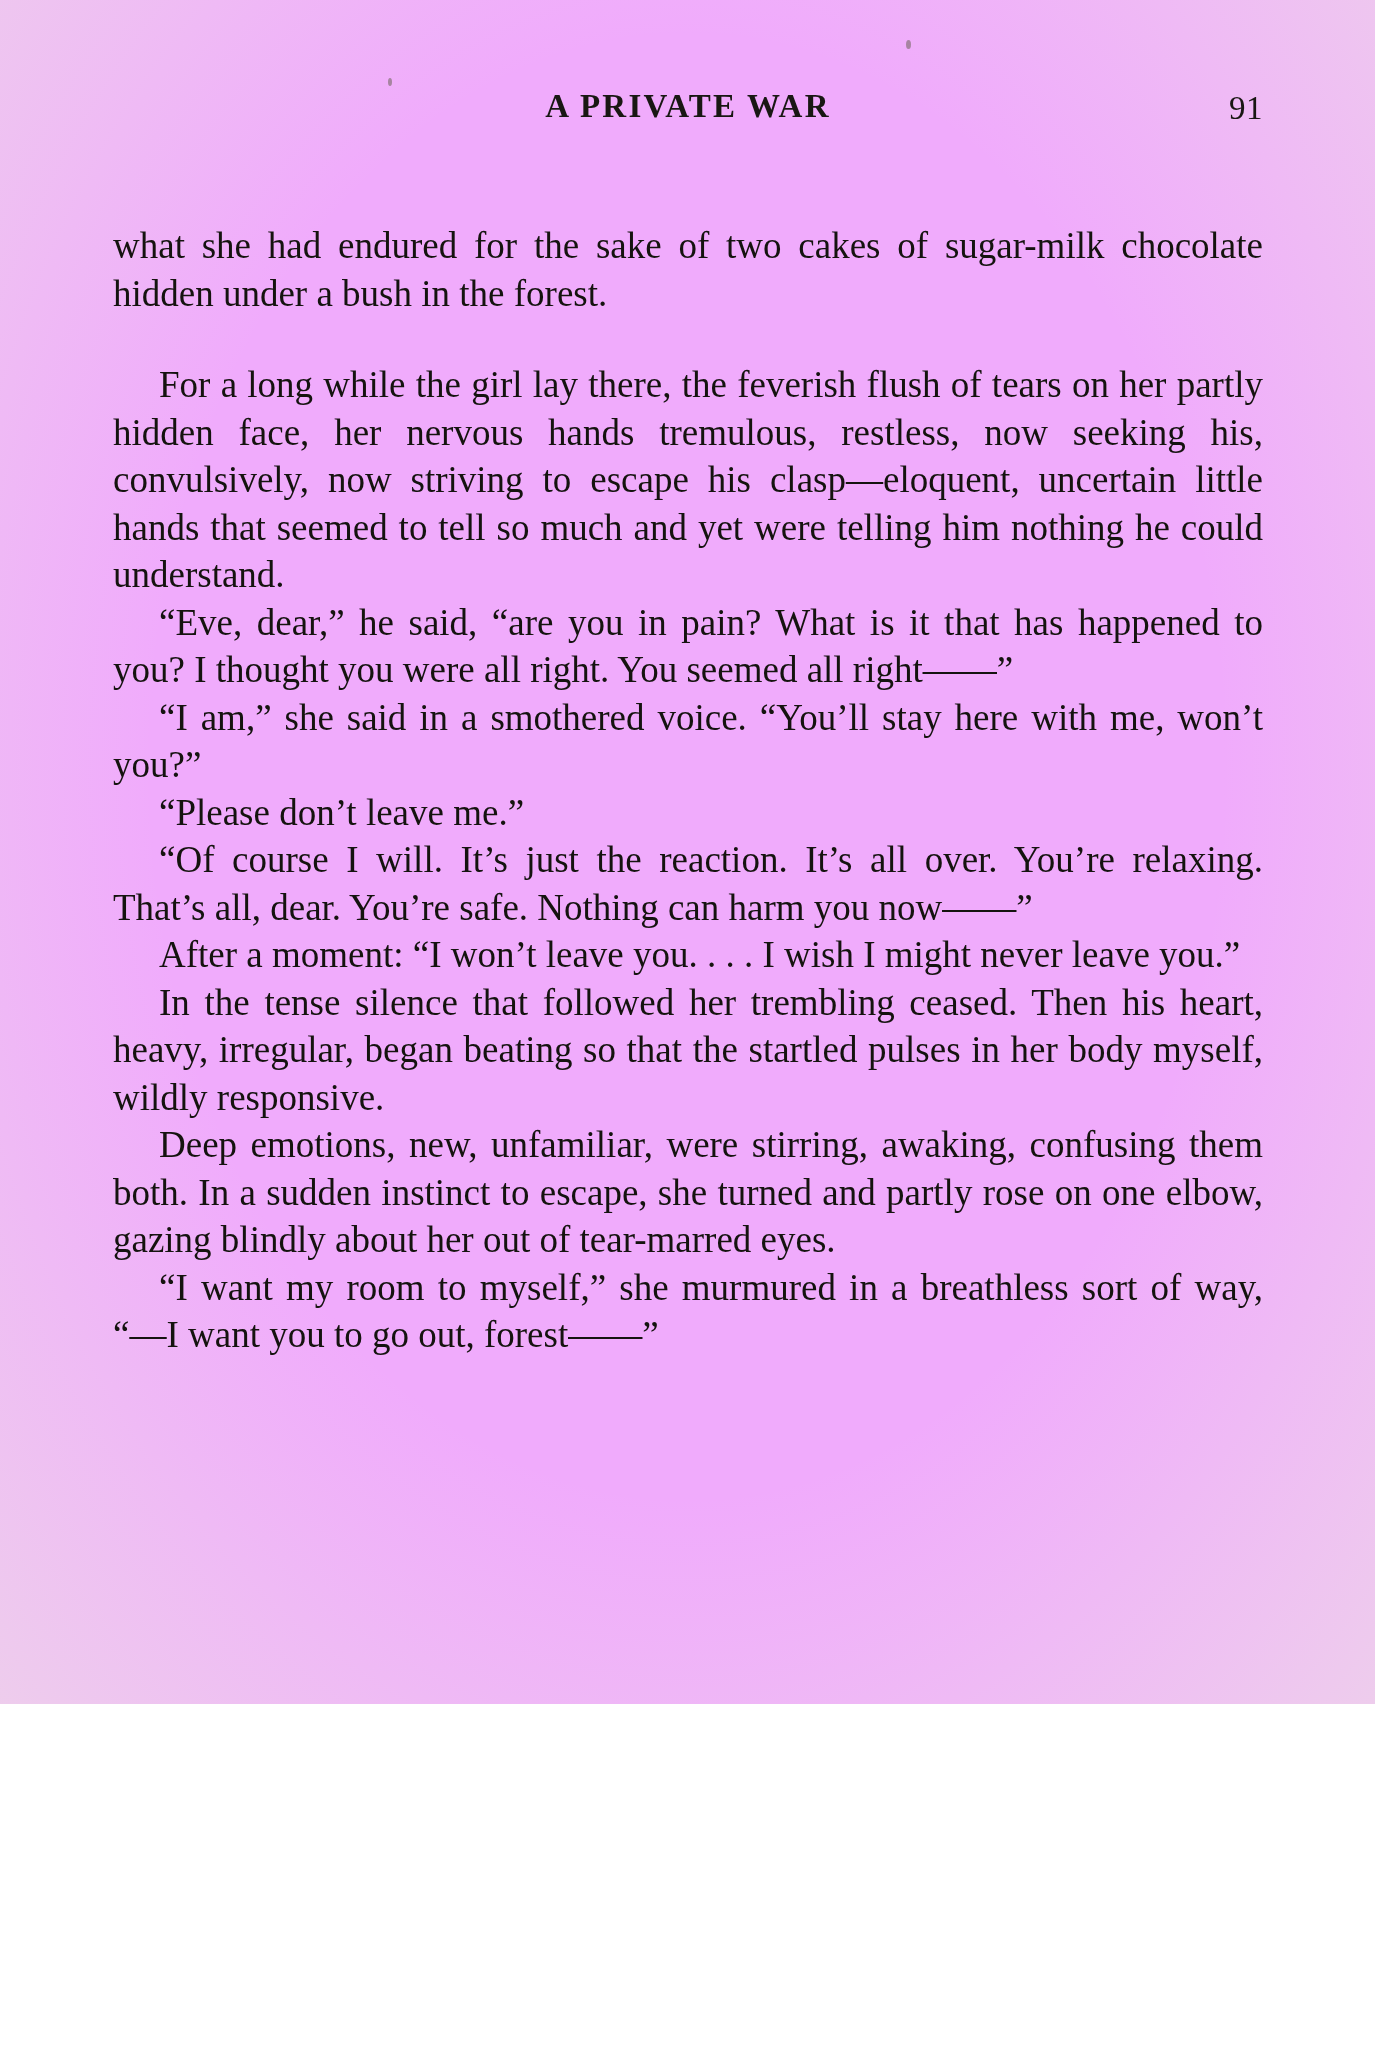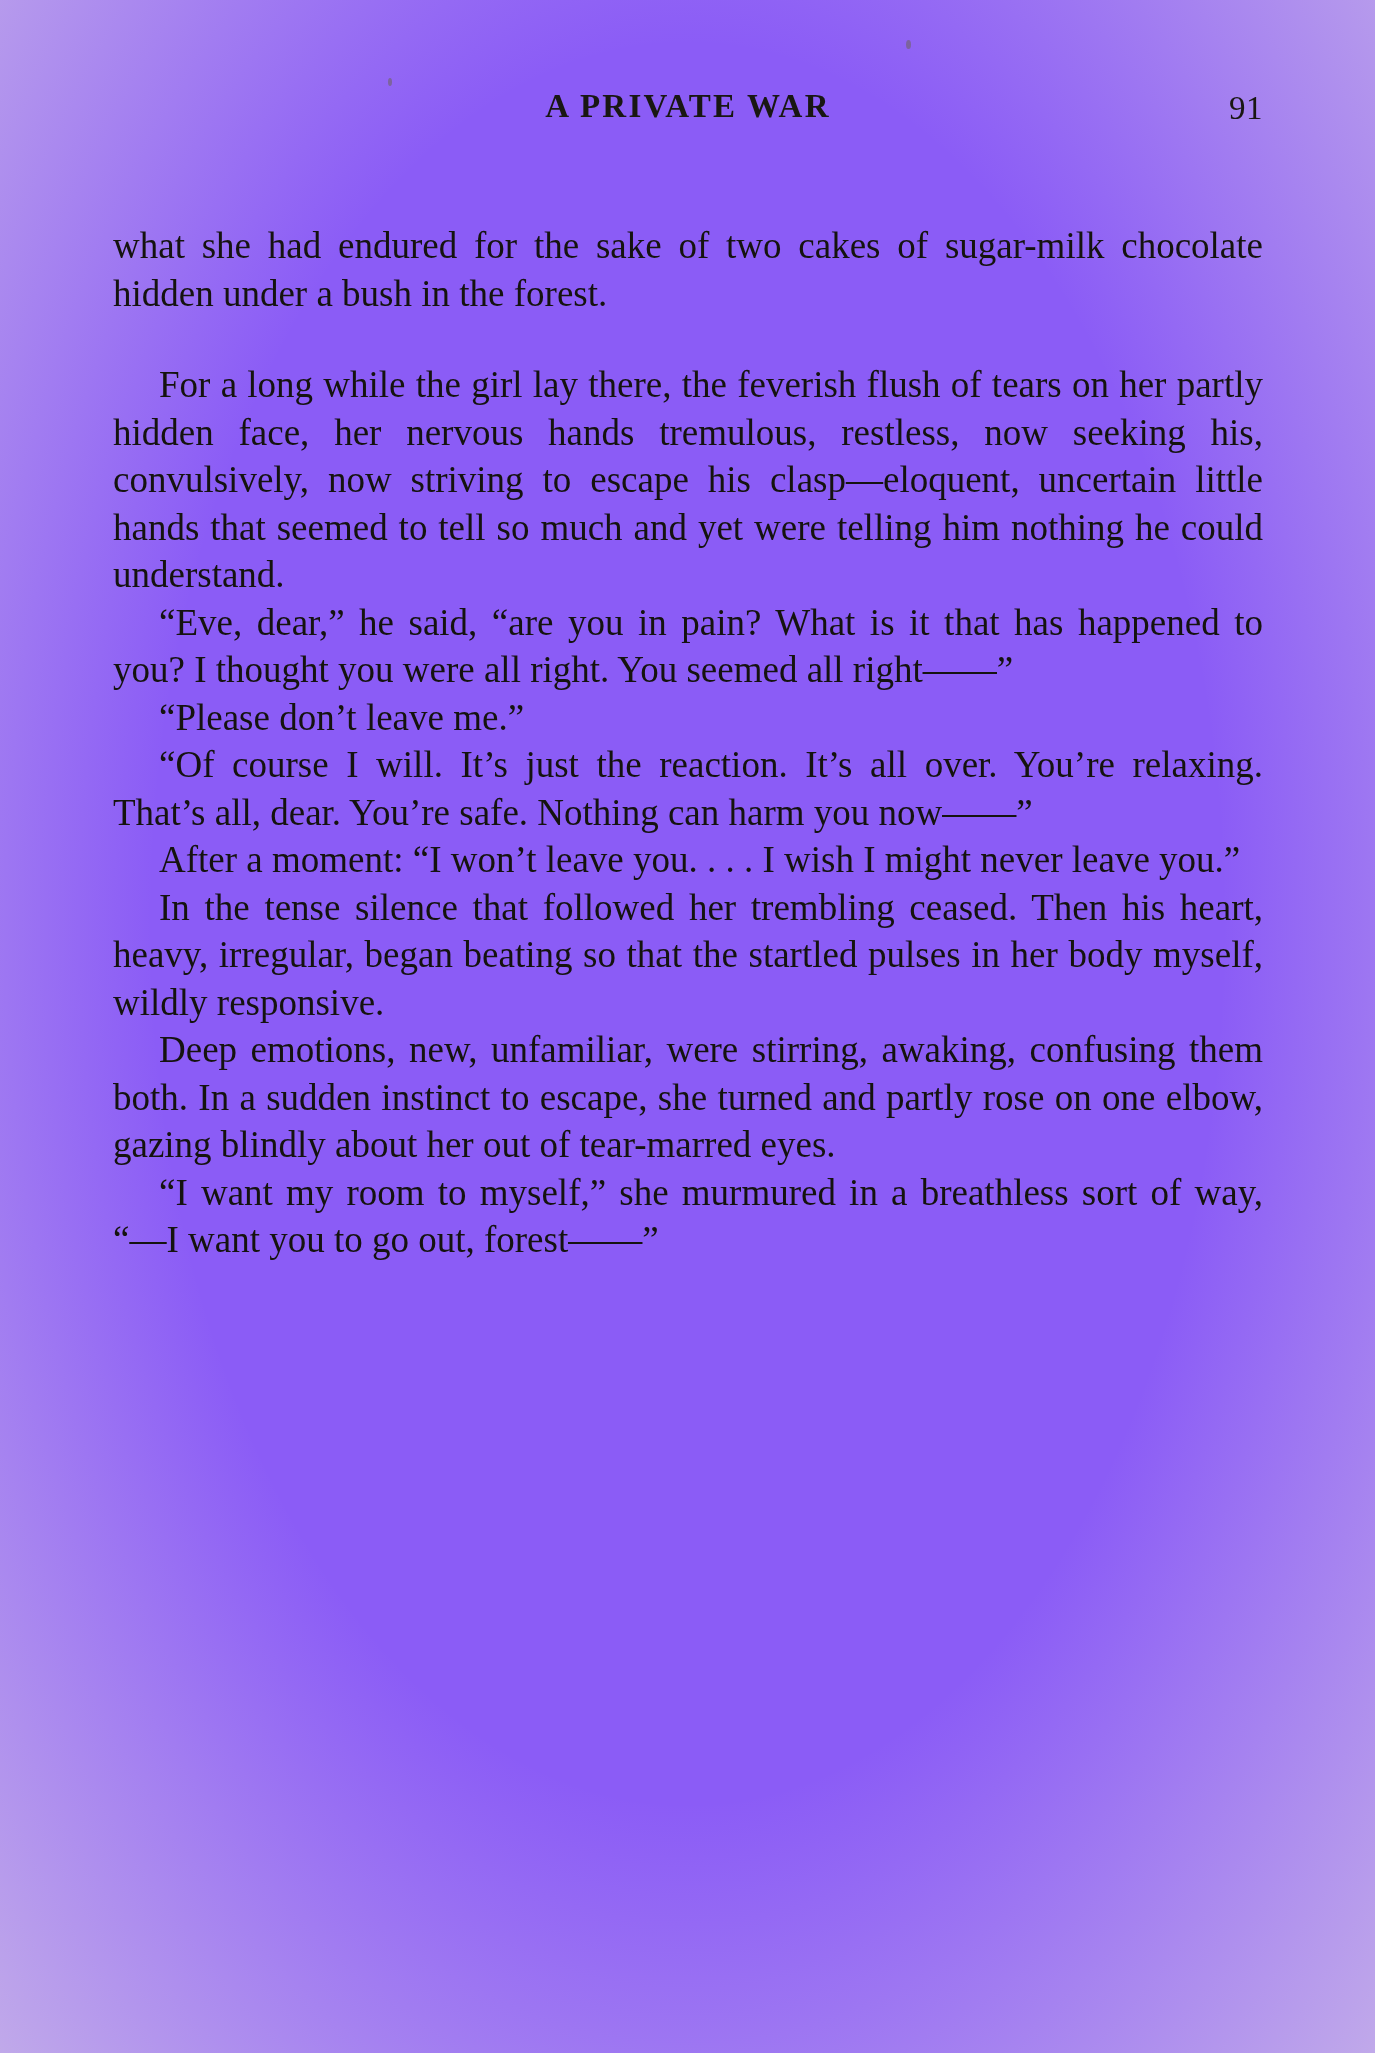--- a/index.html
+++ b/index.html
@@ -13,22 +13,22 @@
     font-family: "Liberation Serif", "DejaVu Serif", serif;
     color: #191713;
     position: relative;
     overflow: hidden;
   }
   .page {
     position: absolute;
     left: 0;
     top: 0;
     width: 1375px;
-    height: 2053px;
-    background: #8b5cf6;
+    height: 1704px;
+    background: #f0abfc;
   }
   
   .page::before {
     content: "";
     position: absolute;
     inset: 0;
     background:
       radial-gradient(ellipse at 50% 45%, rgba(255,255,255,0) 55%, rgba(236,232,224,0.55) 100%);
     pointer-events: none;
   }
@@ -105,20 +105,21 @@
 
     <div class="header">
       <div class="running-title">A PRIVATE WAR</div>
       <div class="page-number">91</div>
     </div>
 
     <div class="body-text">
       <p class="para">what she had endured for the sake of two cakes of sugar-milk chocolate hidden under a bush in the forest.</p>
       <p class="para indent gap">For a long while the girl lay there, the feverish flush of tears on her partly hidden face, her nervous hands tremulous, restless, now seeking his, convulsively, now striving to escape his clasp—eloquent, uncertain little hands that seemed to tell so much and yet were telling him nothing he could understand.</p>
       <p class="para indent">“Eve, dear,” he said, “are you in pain?   What is it that has happened to you?   I thought you were all right.   You seemed all right——”</p>
+      <p class="para indent">“I am,” she said in a smothered voice.   “You’ll stay here with me, won’t you?”</p>
       <p class="para indent no-justify">“Please don’t leave me.”</p>
       <p class="para indent">“Of course I will.   It’s just the reaction.   It’s all over. You’re relaxing.   That’s all, dear.   You’re safe.   Nothing can harm you now——”</p>
       <p class="para indent">After a moment: “I won’t leave you. . . . I wish I might never leave you.”</p>
       <p class="para indent">In the tense silence that followed her trembling ceased. Then his heart, heavy, irregular, began beating so that the startled pulses in her body myself, wildly responsive.</p>
       <p class="para indent">Deep emotions, new, unfamiliar, were stirring, awaking, confusing them both.   In a sudden instinct to escape, she turned and partly rose on one elbow, gazing blindly about her out of tear-marred eyes.</p>
       <p class="para indent">“I want my room to myself,” she murmured in a breathless sort of way, “—I want you to go out, forest——”</p>
     </div>
 
   </div>
 </div>

